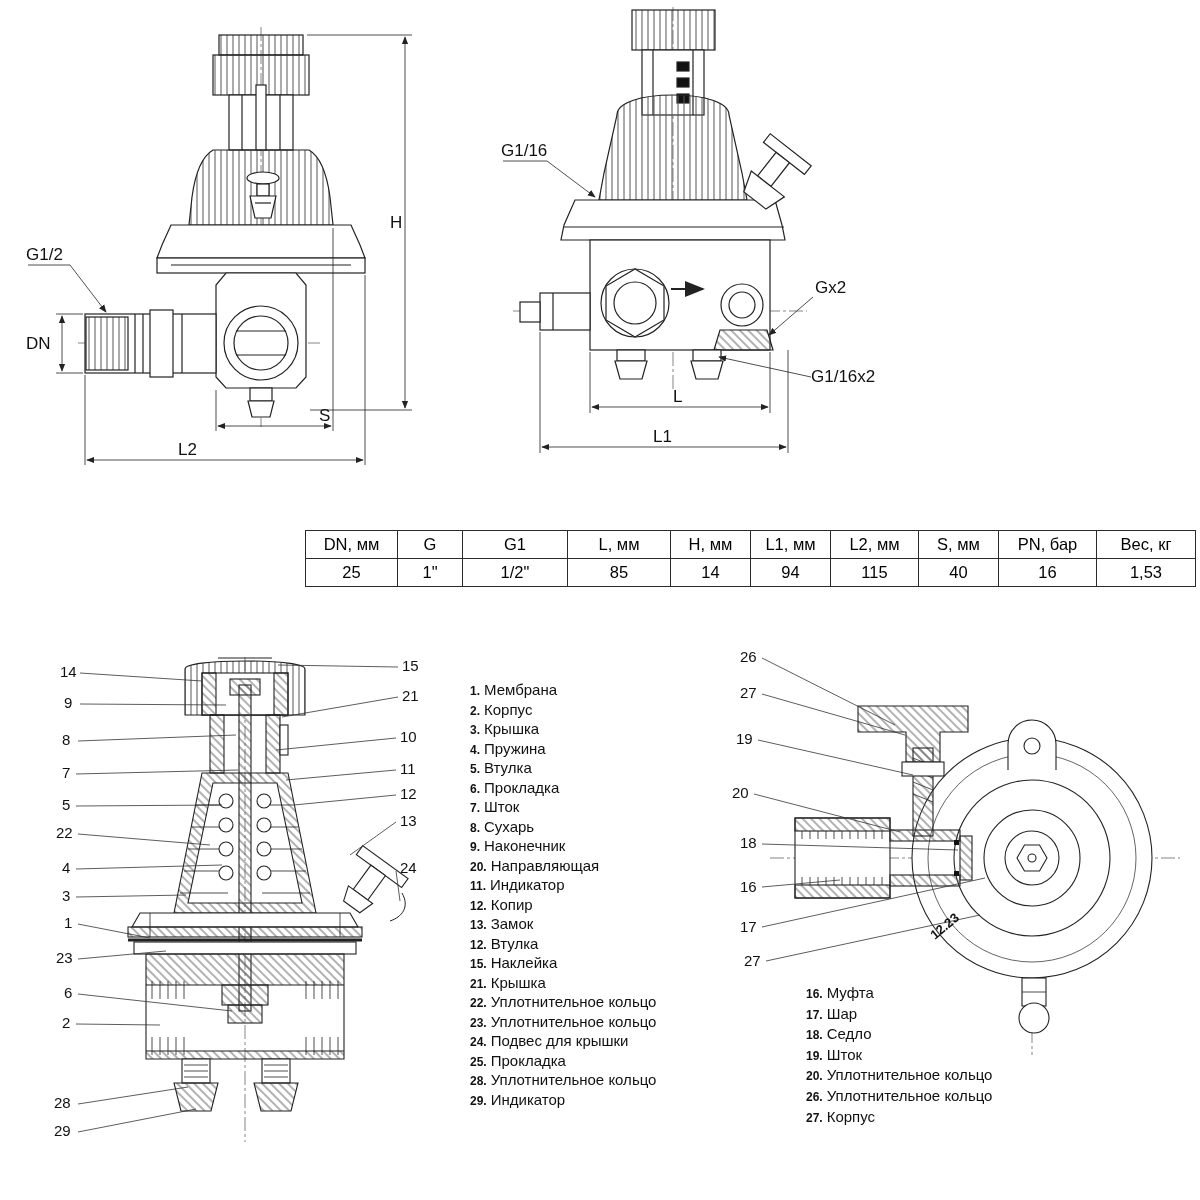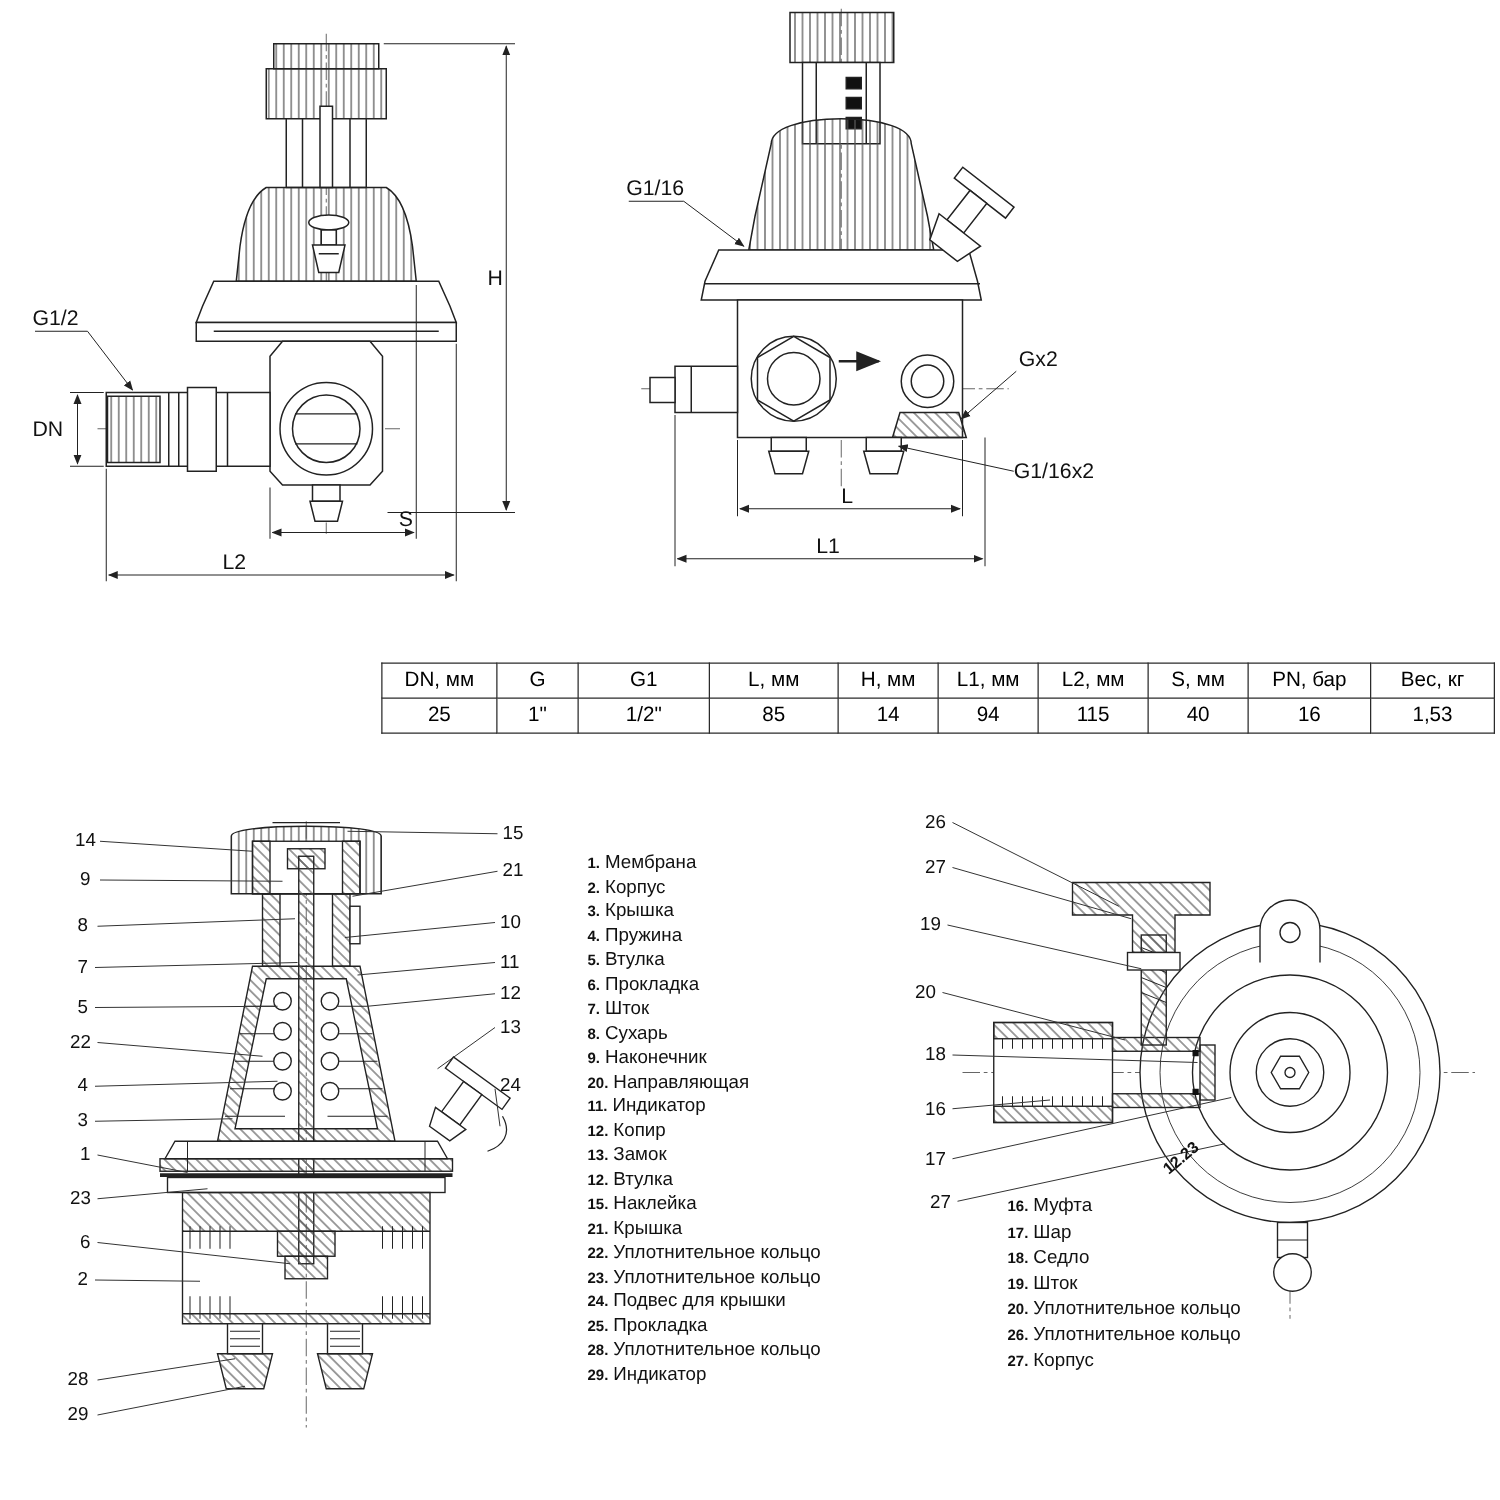--- a/index.html
+++ b/index.html
@@ -439,21 +439,21 @@
       <text x="6" y="104">19</text>
       <text x="2" y="158">20</text>
       <text x="10" y="208">18</text>
       <text x="10" y="252">16</text>
       <text x="10" y="292">17</text>
       <text x="14" y="326">27</text>
       <text x="205" y="300" font-size="13" font-weight="bold" transform="rotate(-40 205 300)">12.23</text>
     </g>
   </svg>
 
-  <div class="legend lg-ball abs" style="left:806px;top:956px">
+  <div class="legend lg-ball abs" style="left:806px;top:984px">
     <div class="legend-row">
         <span class="ln">16.</span>
         <span class="lt">Муфта</span>
       </div>
     <div class="legend-row">
         <span class="ln">17.</span>
         <span class="lt">Шар</span>
       </div>
     <div class="legend-row">
         <span class="ln">18.</span>

